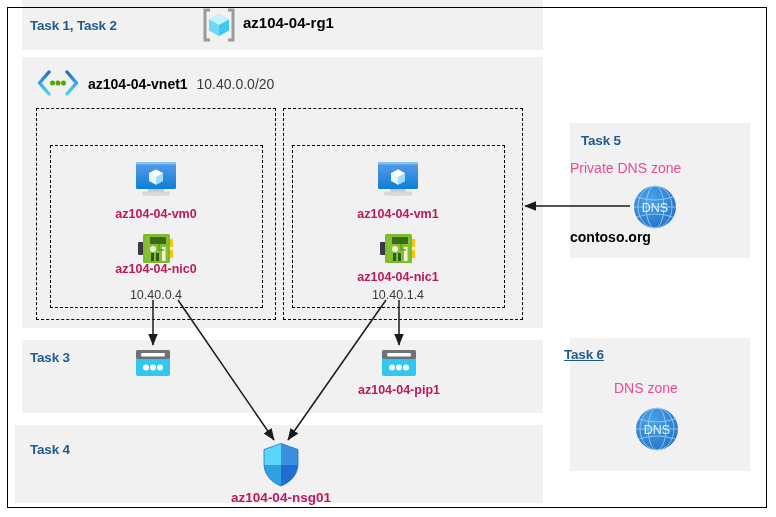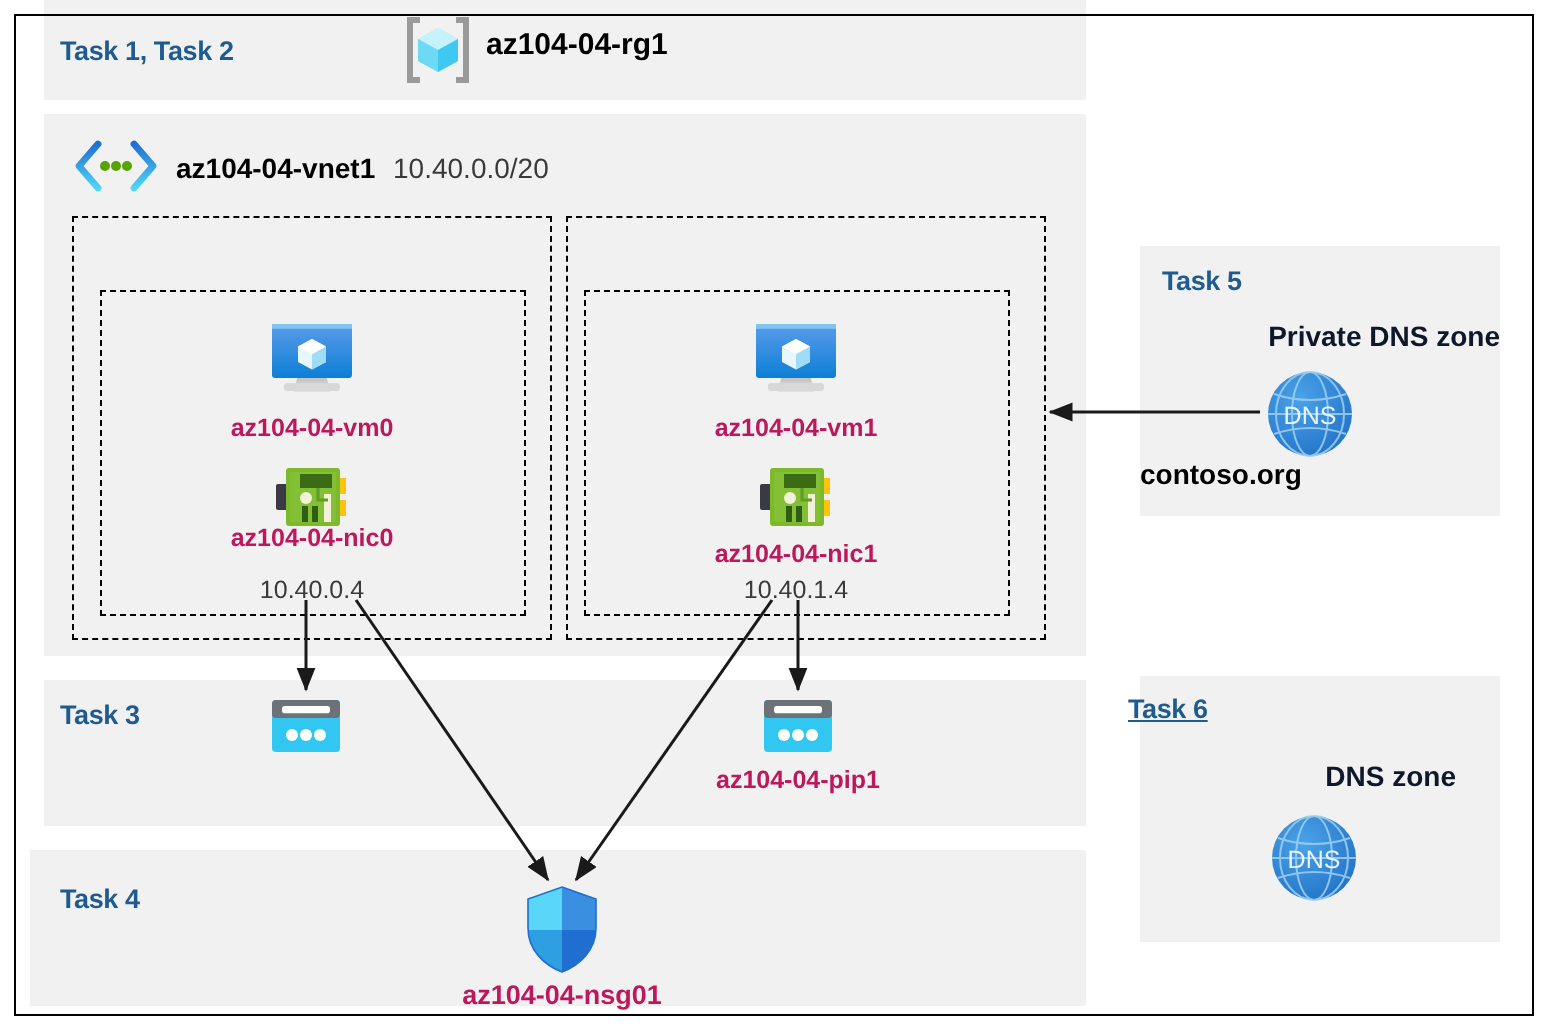--- a/index.html
+++ b/index.html
@@ -21,21 +21,21 @@
   .vnet-title{position:absolute;font-size:14px;white-space:nowrap;}
   .subnet-title{position:absolute;font-size:13px;white-space:nowrap;}
 
   
   .dashed{position:absolute;border:1.4px dashed #000;box-sizing:border-box;background:transparent;}
 
   .icon{position:absolute;}
   .node-label{position:absolute;text-align:center;font-size:12.5px;font-weight:bold;color:#be185d;white-space:nowrap;}
   .node-sub{position:absolute;text-align:center;font-size:12.5px;font-weight:normal;color:#3a3a3a;white-space:nowrap;}
 
-  .zone-title{position:absolute;text-align:right;font-size:14px;font-weight:bold;color:#0f172a;white-space:nowrap;}
+  .zone-title{position:absolute;text-align:left;font-size:14px;font-weight:normal;color:#ec4899;white-space:nowrap;}
   .zone-name{position:absolute;font-size:14px;font-weight:bold;color:#000;white-space:nowrap;}
 
   svg.conn{position:absolute;left:0;top:0;width:776px;height:517px;pointer-events:none;}
 </style>
 </head>
 <body>
 
 <div id="canvas">
 
   <div class="panel" style="left:22px;top:0px;width:521px;height:50px;"></div>
@@ -243,21 +243,21 @@
         <path d="M5 13 Q23 19 41 13"></path>
         <path d="M5 33 Q23 27 41 33"></path>
       </g>
       <text x="23" y="28" text-anchor="middle" font-family="Liberation Sans, sans-serif" font-size="12.5" fill="#eaf4fc">DNS</text>
     </svg>
   </div>
   <div class="zone-name" style="left:570px;top:229px;width:180px;">contoso.org</div>
 
   <div class="panel" style="left:570px;top:338px;width:180px;height:133px;"></div>
   <div class="task-label" style="left:564px;top:347px;text-decoration:underline;">Task 6</div>
-  <div class="zone-title" style="left:570px;top:380px;width:158px;">DNS zone</div>
+  <div class="zone-title" style="left:570px;top:380px;width:158px;padding-left:44px;">DNS zone</div>
 
   <div class="icon" style="left:634px;top:406px;width:46px;height:46px;">
     <svg viewBox="0 0 46 46" width="46" height="46">
       <defs>
         <radialGradient id="dnsg6" cx="0.38" cy="0.32" r="0.82">
           <stop offset="0" stop-color="#4aa3e8"></stop>
             <stop offset="1" stop-color="#1f6ec4"></stop>
         </radialGradient>
       </defs>
       <circle cx="23" cy="23" r="21" fill="url(#dnsg6)"></circle>

